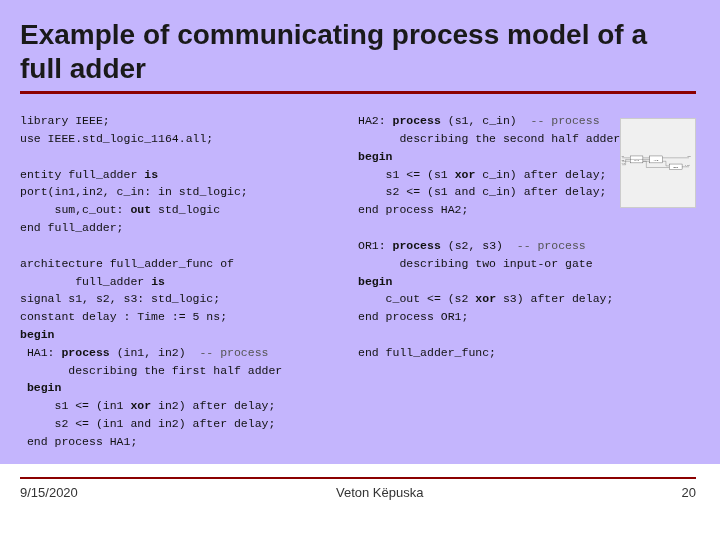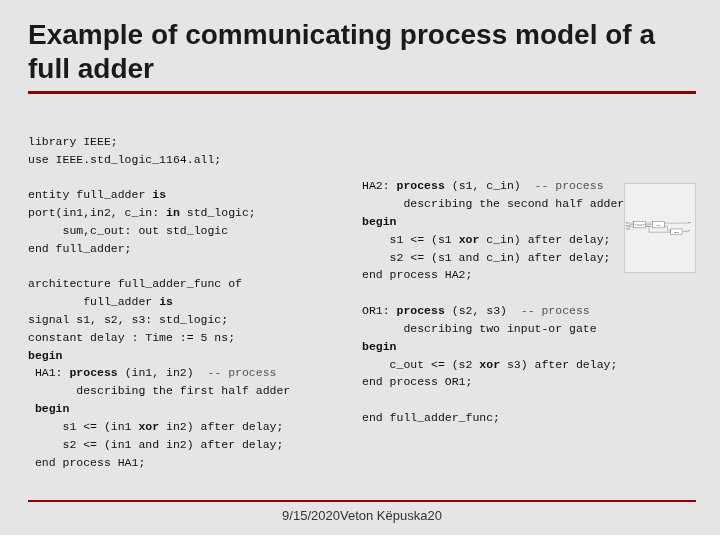--- a/index.html
+++ b/index.html
@@ -6,25 +6,25 @@
     body {
       width: 720px;
       height: 540px;
       background: #fff;
       font-family: Arial, sans-serif;
       overflow: hidden;
     }
 
     .slide {
       width: 720px;
-      height: 535px;
-      background: #e5e5e5;
+      height: 464px;
+      background: #c4b5fd;
       display: flex;
       flex-direction: column;
-      padding: 18px 24px 12px 28px;
+      padding: 18px 24px 12px 20px;
     }
 
     .title-area {
       margin-bottom: 8px;
     }
 
     .title {
       font-size: 28px;
       font-weight: bold;
       color: #1a1a1a;
@@ -35,21 +35,20 @@
     .divider {
       height: 3px;
       background: #8b0000;
       width: 100%;
       margin-bottom: 10px;
     }
 
     .content-area {
       display: flex;
       flex: 1;
-      align-items: center;
     }
 
     .left-col {
       flex: 1;
       font-family: 'Courier New', monospace;
       font-size: 11.5px;
       line-height: 1.55;
       color: #111;
     }
 
@@ -74,25 +73,25 @@
       margin-top: 6px;
       position: relative;
       display: flex;
       align-items: center;
       justify-content: center;
       overflow: hidden;
     }
 
     .footer {
       display: flex;
-      justify-content: center;
+      justify-content: space-between;
       align-items: center;
       border-top: 2px solid #8b0000;
       padding-top: 6px;
-      margin-top: 8px;
+      margin-top: 26px;
       font-size: 13px;
       color: #333;
     }
 
     .code-block {
       white-space: pre;
     }
 
     
     .diagram-svg {
@@ -108,22 +107,22 @@
     <div class="title">Example of communicating process model of a full adder</div>
     <div class="divider"></div>
   </div>
 
   <div class="content-area">
     <div class="left-col">
       <div class="code-block"><span>library <span style="font-variant: normal;">IEEE</span>;
 use IEEE.std_logic_1164.all;
 
 entity full_adder <span style="font-weight:bold">is</span>
-port(in1,in2, c_in: <span style="font-weight:bold">in</span> std_logic;
-     sum,c_out: <span style="font-weight:normal">out</span> std_logic
+port(in1,in2, c_in: <span style="font-weight:normal">in</span> std_logic;
+     sum,c_out: <span style="font-weight:bold">out</span> std_logic
 end full_adder;
 
 architecture full_adder_func <span style="font-weight:normal">of</span>
         full_adder <span style="font-weight:bold">is</span>
 signal s1, s2, s3: std_logic;
 constant delay : Time := 5 ns;
 <span style="font-weight:bold">begin</span>
  HA1: <span style="font-weight:bold">process</span> (in1, in2)  <span style="color:#555">-- process</span>
        describing the first half adder
  <span style="font-weight:bold">begin</span>

